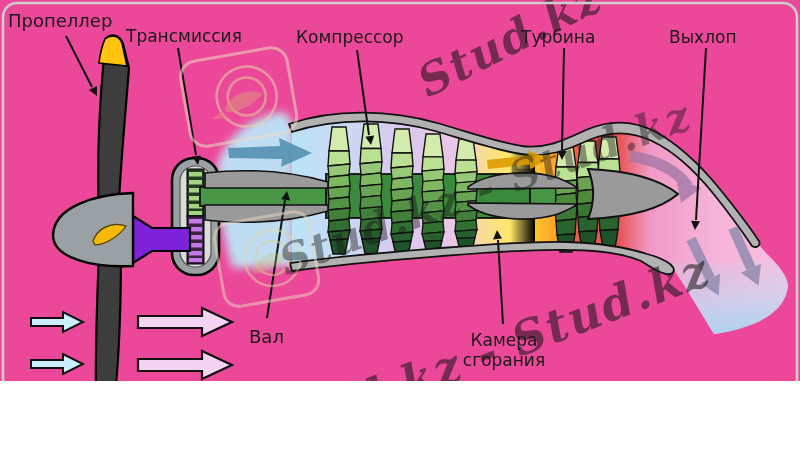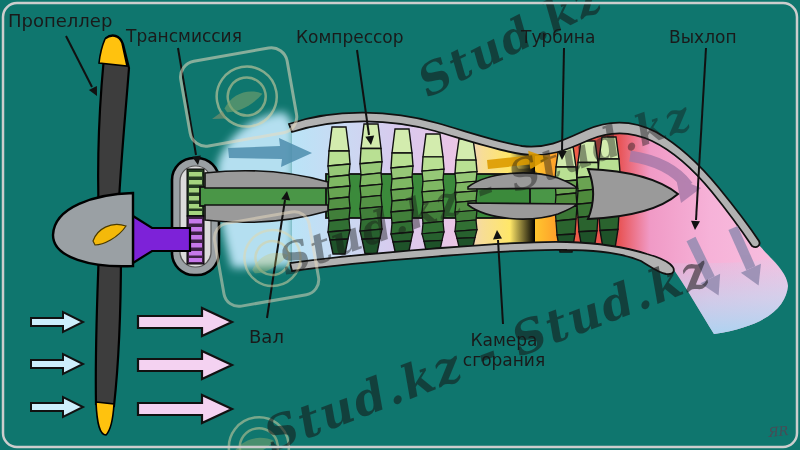--- a/index.html
+++ b/index.html
@@ -1,16 +1,16 @@
 <!DOCTYPE html>
 <html><head>
 <meta charset="utf-8">
 <style>
   html,body{margin:0;padding:0;background:#ffffff;}
-  .stage{position:relative;width:800px;height:450px;background:#0f766e;overflow:hidden;
+  .stage{position:relative;width:800px;height:381px;background:#ec4899;overflow:hidden;
          font-family:"DejaVu Sans","Liberation Sans",sans-serif;}
   svg{display:block;}
   text{fill:#151515;}
   .lbl{font-size:17px;fill:#1a1a1a;}
   .lbl-big{font-size:18px;fill:#1a1a1a;}
   .wm{font-family:"DejaVu Serif","Liberation Serif",serif;font-weight:bold;font-style:italic;}
   .sig{font-family:"DejaVu Serif","Liberation Serif",serif;font-style:italic;font-size:13px;fill:#4a4a55;}
 </style>
 </head>
 <body>

